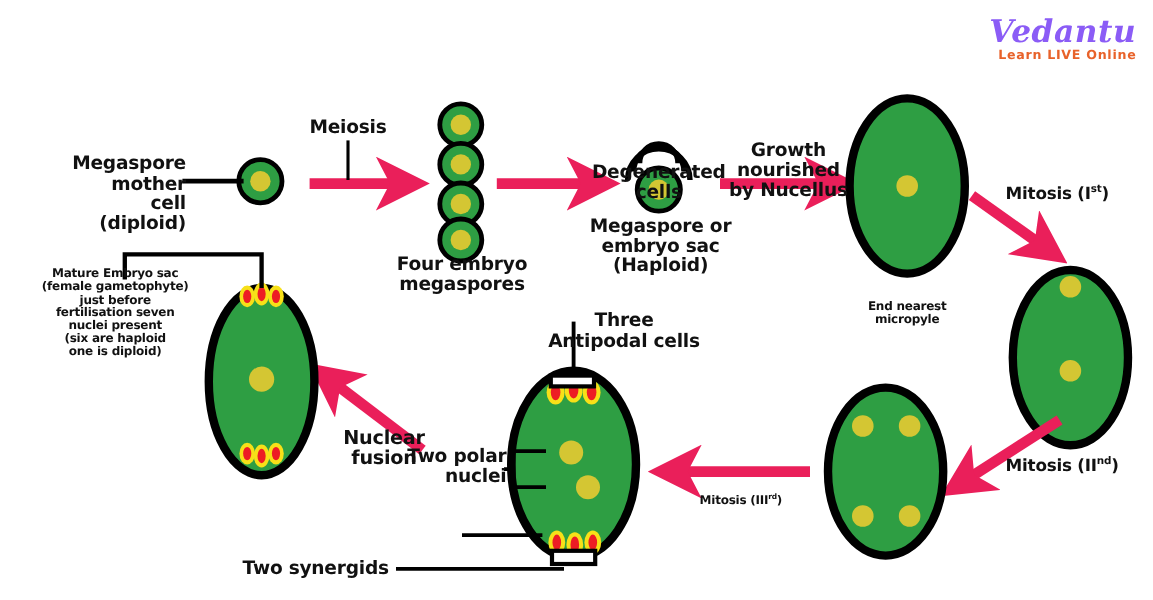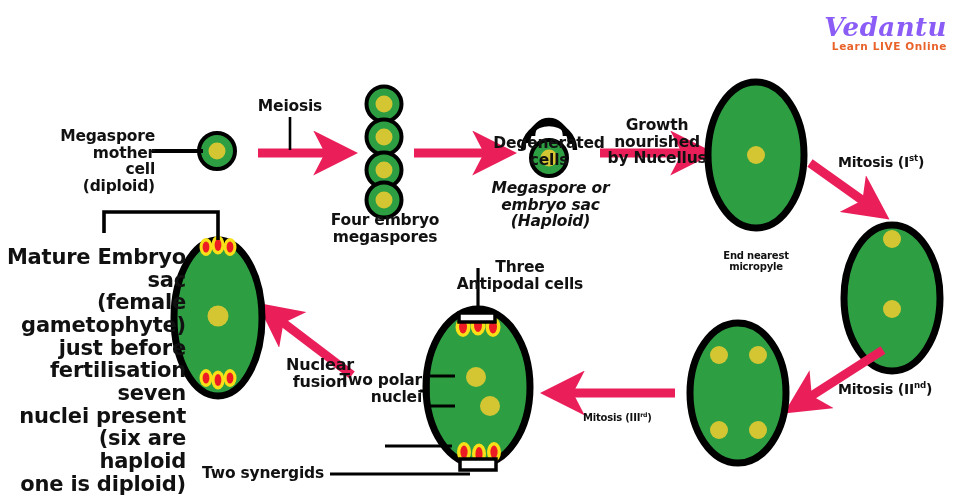--- a/index.html
+++ b/index.html
@@ -165,21 +165,21 @@
 (diploid)</div>
 
   <div class="lbl ctr" style="left:244px;top:98px;width:92px;font-size:15.5px;">Meiosis</div>
 
   <div class="lbl ctr" style="left:325px;top:212px;width:120px;font-size:15.5px;">Four embryo
 megaspores</div>
 
   <div class="lbl ctr" style="left:484px;top:87px;width:130px;font-size:15.5px;margin-top:48px;">Degenerated
 cells</div>
 
-  <div class="lbl ctr" style="left:488px;top:180px;width:125px;font-size:15.5px;font-style:italic;">Megaspore or
+  <div class="lbl ctr" style="left:488px;top:180px;width:125px;font-size:15.5px;">Megaspore or
 embryo sac
 (Haploid)</div>
 
   <div class="lbl ctr" style="left:602px;top:85px;width:110px;font-size:15.5px;margin-top:32px;">Growth
 nourished
 by Nucellus</div>
 
   <div class="lbl ctr" style="left:692px;top:232px;width:128px;font-size:10px;margin-top:19px;">End nearest
 micropyle</div>
 
@@ -194,21 +194,21 @@
 
   <div class="lbl ctr" style="left:455px;top:259px;width:130px;font-size:15.5px;">Three
 Antipodal cells</div>
 
 
   <div class="lbl rgt" style="left:178px;top:465px;width:146px;font-size:15.5px;">Two synergids</div>
 
   <div class="lbl ctr" style="left:248px;top:356px;width:80px;font-size:16px;margin-left:32px;">Nuclear
 fusion</div>
 
-  <div class="lbl ctr" style="left:6px;top:246px;width:180px;font-size:21px;text-align:right;">Mature Embryo sac
+  <div class="lbl ctr" style="left:6px;top:224px;width:180px;font-size:10px;">Mature Embryo sac
 (female gametophyte)
 just before
 fertilisation seven
 nuclei present
 (six are haploid
 one is diploid)</div>
 
   <div class="logo" style="right:14px;top:12px;">
     <div class="logo-word">Vedantu</div>
     <div class="logo-tag">Learn LIVE Online</div>

